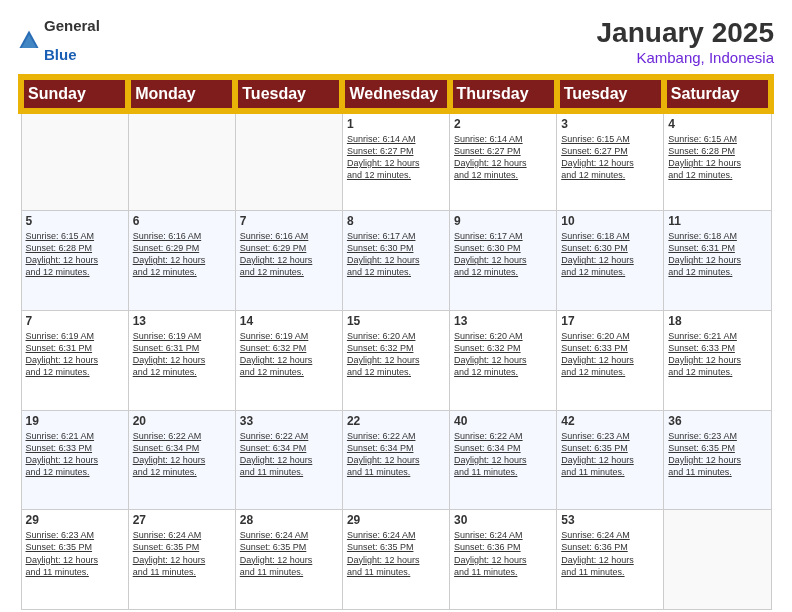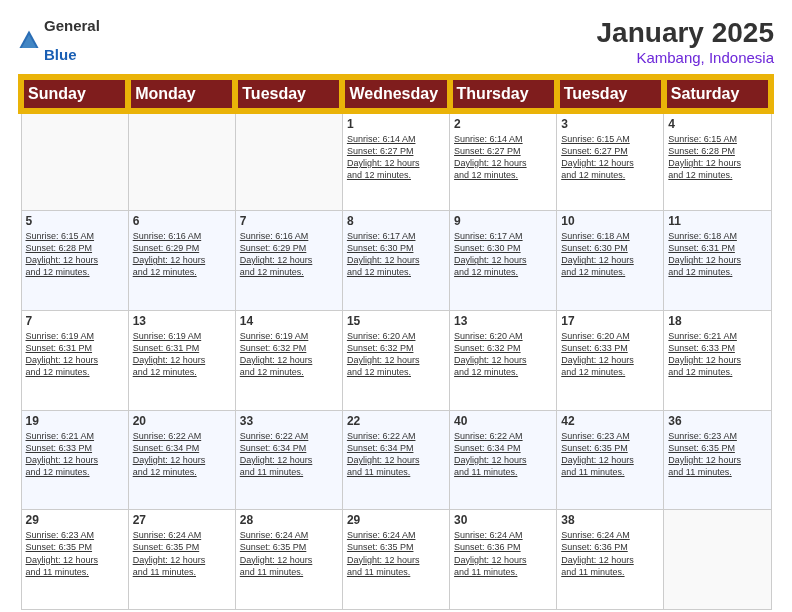--- a/index.html
+++ b/index.html
@@ -357,21 +357,21 @@
 and 11 minutes.</div>
           </td>
           <td>
             <span class="day-num">30</span>
             <div class="day-info" style="white-space: pre-line;">Sunrise: 6:24 AM
 Sunset: 6:36 PM
 Daylight: 12 hours
 and 11 minutes.</div>
           </td>
           <td>
-            <span class="day-num">38</span>
+            <span class="day-num">53</span>
             <div class="day-info" style="white-space: pre-line;">Sunrise: 6:24 AM
 Sunset: 6:36 PM
 Daylight: 12 hours
 and 11 minutes.</div>
           </td>
           <td class="empty-cell"></td>
         </tr>
       </tbody>
   </table>
 </div>

